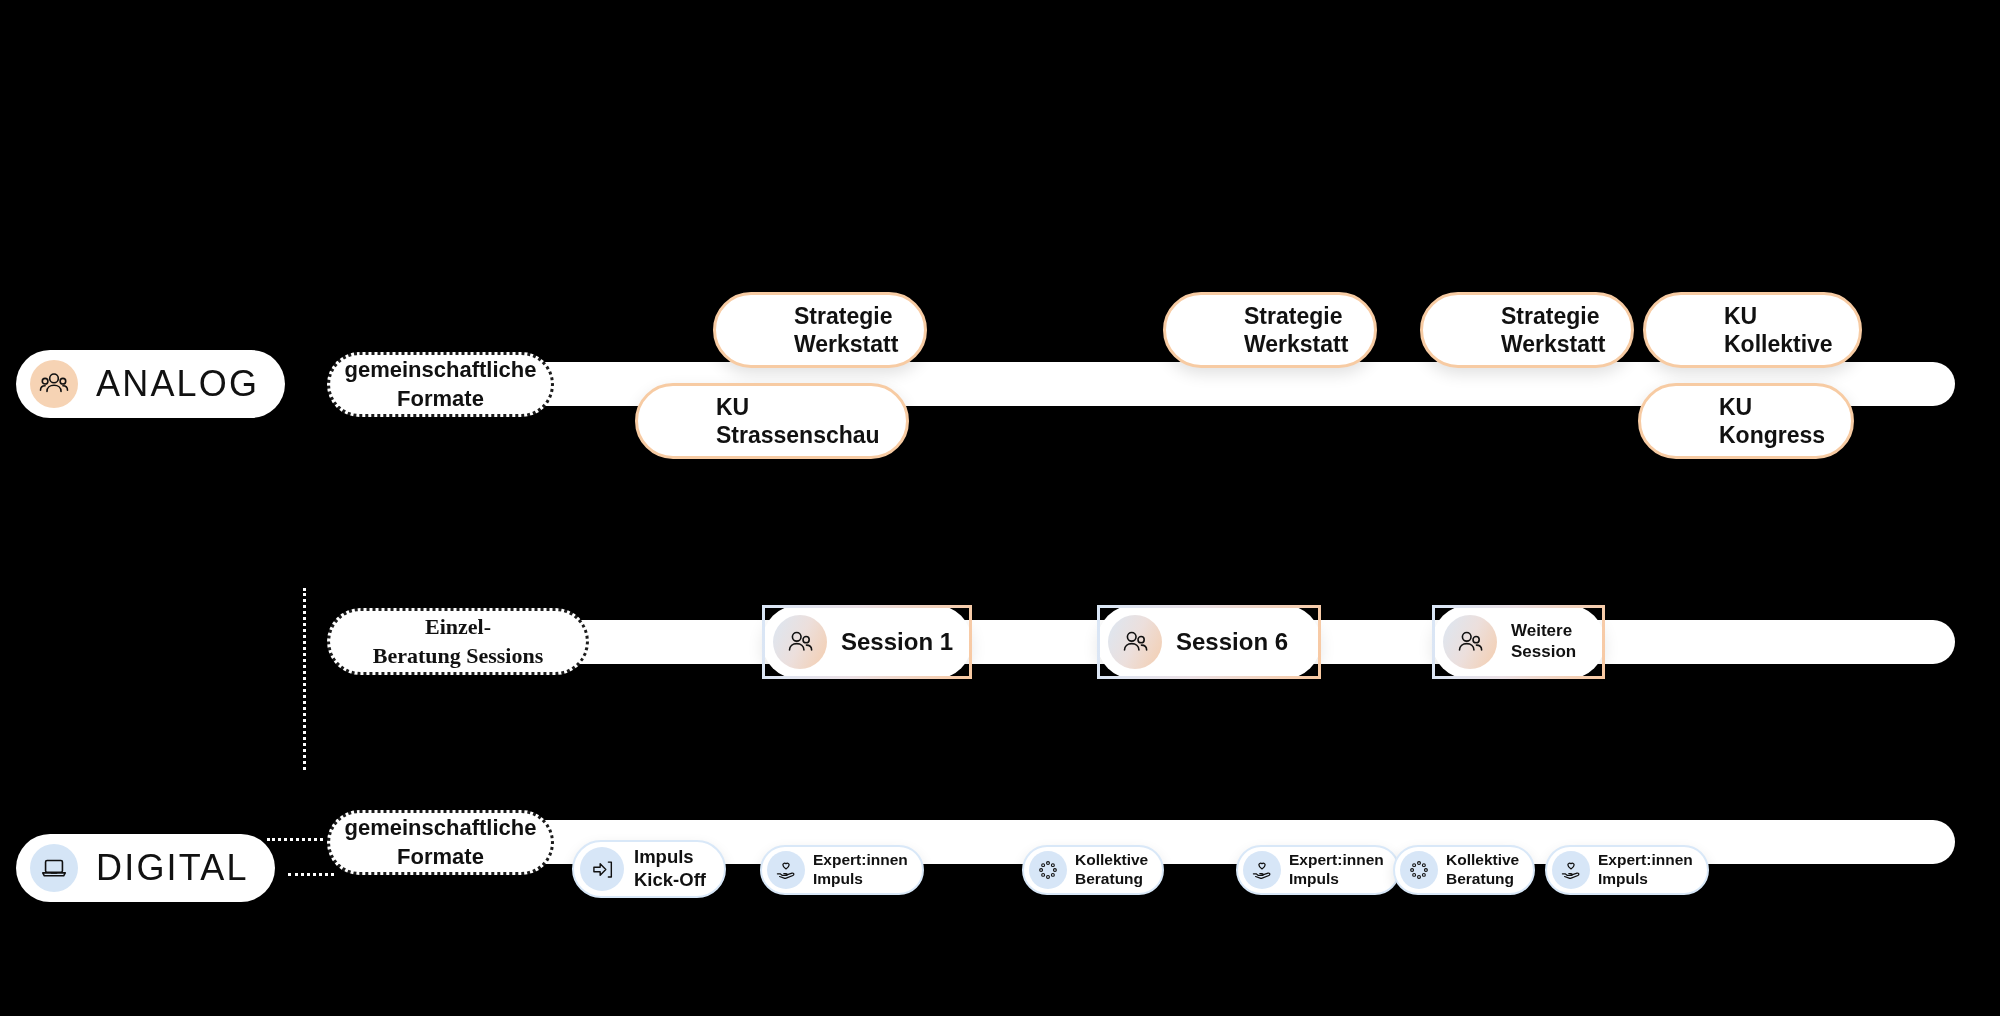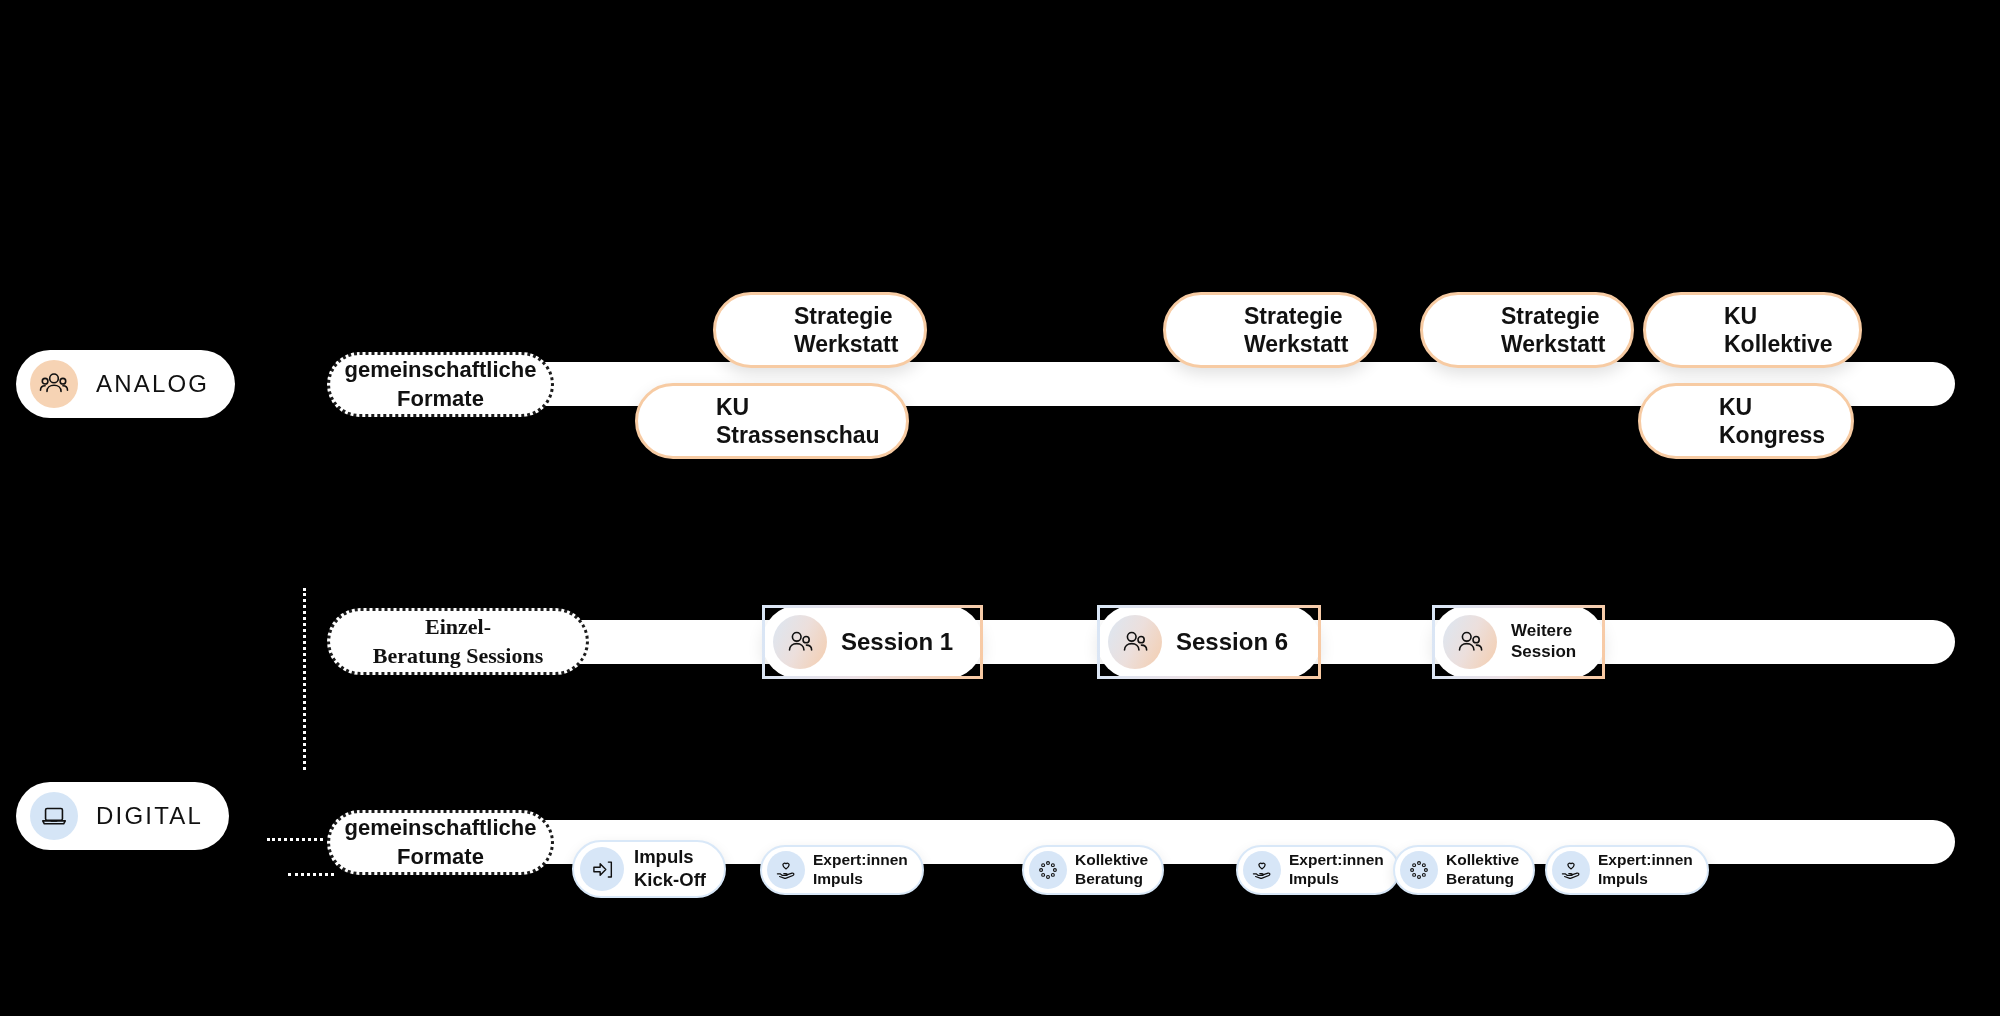--- a/index.html
+++ b/index.html
@@ -13,21 +13,21 @@
   
   .track-bar{background:#ffffff;border-radius:40px;}
 
   
   .row-label{display:flex;align-items:center;background:#fff;border-radius:60px;
              gap:18px;padding:0 26px 0 14px;height:68px;}
   .row-label .badge{width:48px;height:48px;border-radius:50%;flex:0 0 48px;
              display:flex;align-items:center;justify-content:center;}
   .row-label .badge.analog{background:#f6d3b4;}
   .row-label .badge.digital{background:#d5e5f6;}
-  .row-label .rl-text{font-size:24px;letter-spacing:2.2px;color:#111;
+  .row-label .rl-text{font-size:36px;letter-spacing:2.2px;color:#111;
              font-family:"Liberation Sans",sans-serif;font-weight:400;}
 
   
   .cat-chip{background:#fff;border:3px dotted #1b1b1b;border-radius:45px;
             display:flex;align-items:center;justify-content:center;text-align:center;
             font-weight:bold;font-size:22px;line-height:1.28;color:#111;padding:0 22px;}
 
   
   .pill{background:#fff;border-radius:50px;display:flex;align-items:center;
         gap:14px;padding:0 26px 0 8px;box-sizing:border-box;}
@@ -80,21 +80,21 @@
         <path d="M8.5 24c0-4.2 3.4-6.6 7.5-6.6S23.5 19.8 23.5 24"></path>
         <circle cx="6.5" cy="13" r="3"></circle>
         <path d="M1.6 22.6c0-3 2-4.7 4.9-4.7"></path>
         <circle cx="25.5" cy="13" r="3"></circle>
         <path d="M30.4 22.6c0-3-2-4.7-4.9-4.7"></path>
       </svg>
     </span>
     <span class="rl-text">ANALOG</span>
   </div>
 
-  <div class="abs row-label" style="left:16px;top:782px;">
+  <div class="abs row-label" style="left:16px;top:834px;">
     <span class="badge digital">
       <svg width="30" height="30" viewBox="0 0 32 32" fill="none" stroke="#111" stroke-width="1.7" stroke-linecap="round" stroke-linejoin="round">
         <rect x="7" y="8" width="18" height="12.5" rx="1.6"></rect>
         <path d="M4 21.2h24l-1.7 3.1H5.7z"></path>
         <path d="M13.2 21.2h5.6"></path>
       </svg>
     </span>
     <span class="rl-text">DIGITAL</span>
   </div>
 
@@ -160,21 +160,21 @@
   </div>
 
   <div class="abs pill analog" style="left:1638px;top:383px;height:76px;">
     <span class="pic" style="width:56px;height:56px;"><span class="ph ph-kongress"></span></span>
     <span class="lbl" style="font-size:23px;">
       <span>KU</span><br>
       <span>Kongress</span>
     </span>
   </div>
 
-  <div class="abs pill session" style="left:762px;top:605px;height:74px;padding-right:27px;justify-content:center;">
+  <div class="abs pill session" style="left:762px;top:605px;height:74px;padding-right:16px;justify-content:center;">
     <span class="icon-circle session" style="width:54px;height:54px;">
       <svg width="30" height="30" viewBox="0 0 32 32" fill="none" stroke="#111" stroke-width="1.7" stroke-linecap="round" stroke-linejoin="round">
         <circle cx="12.5" cy="10.5" r="4.6"></circle>
         <path d="M4.8 24.5c0-4.3 3.5-6.8 7.7-6.8s7.7 2.5 7.7 6.8"></path>
         <circle cx="22.5" cy="13.5" r="3.3"></circle>
         <path d="M28.4 24.5c0-3.3-2.3-5.2-5.6-5.2"></path>
       </svg>
     </span>
     <span class="lbl" style="font-size:24px;">
       <span>Session 1</span>

